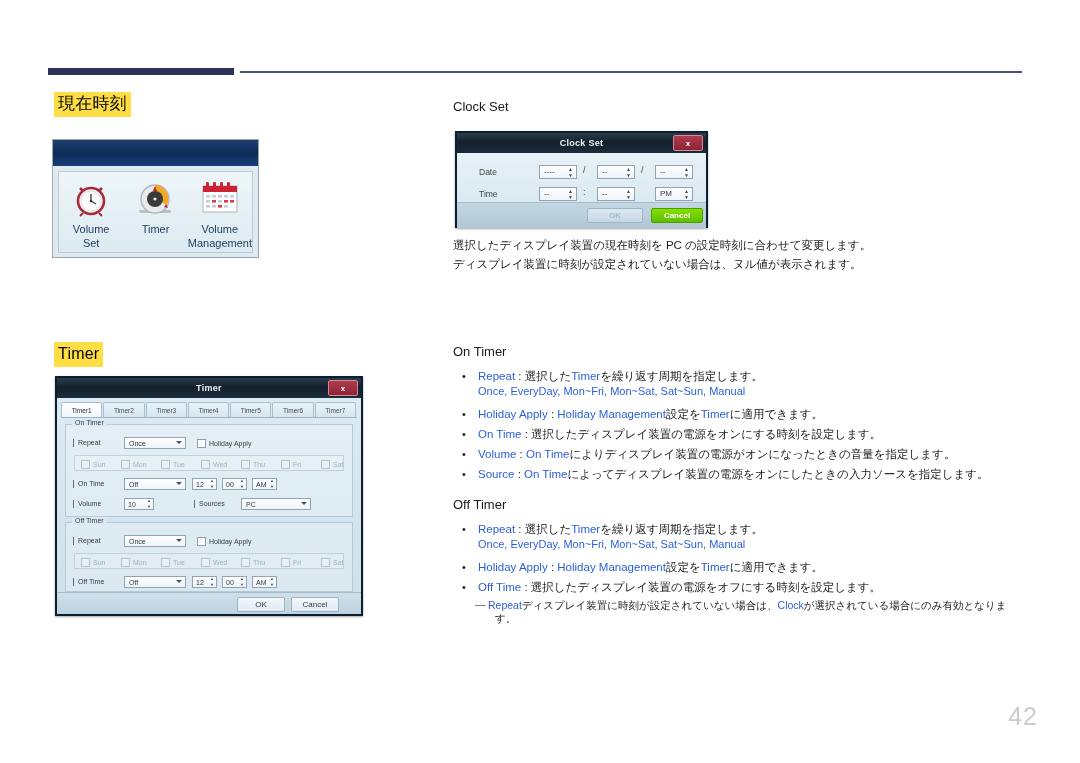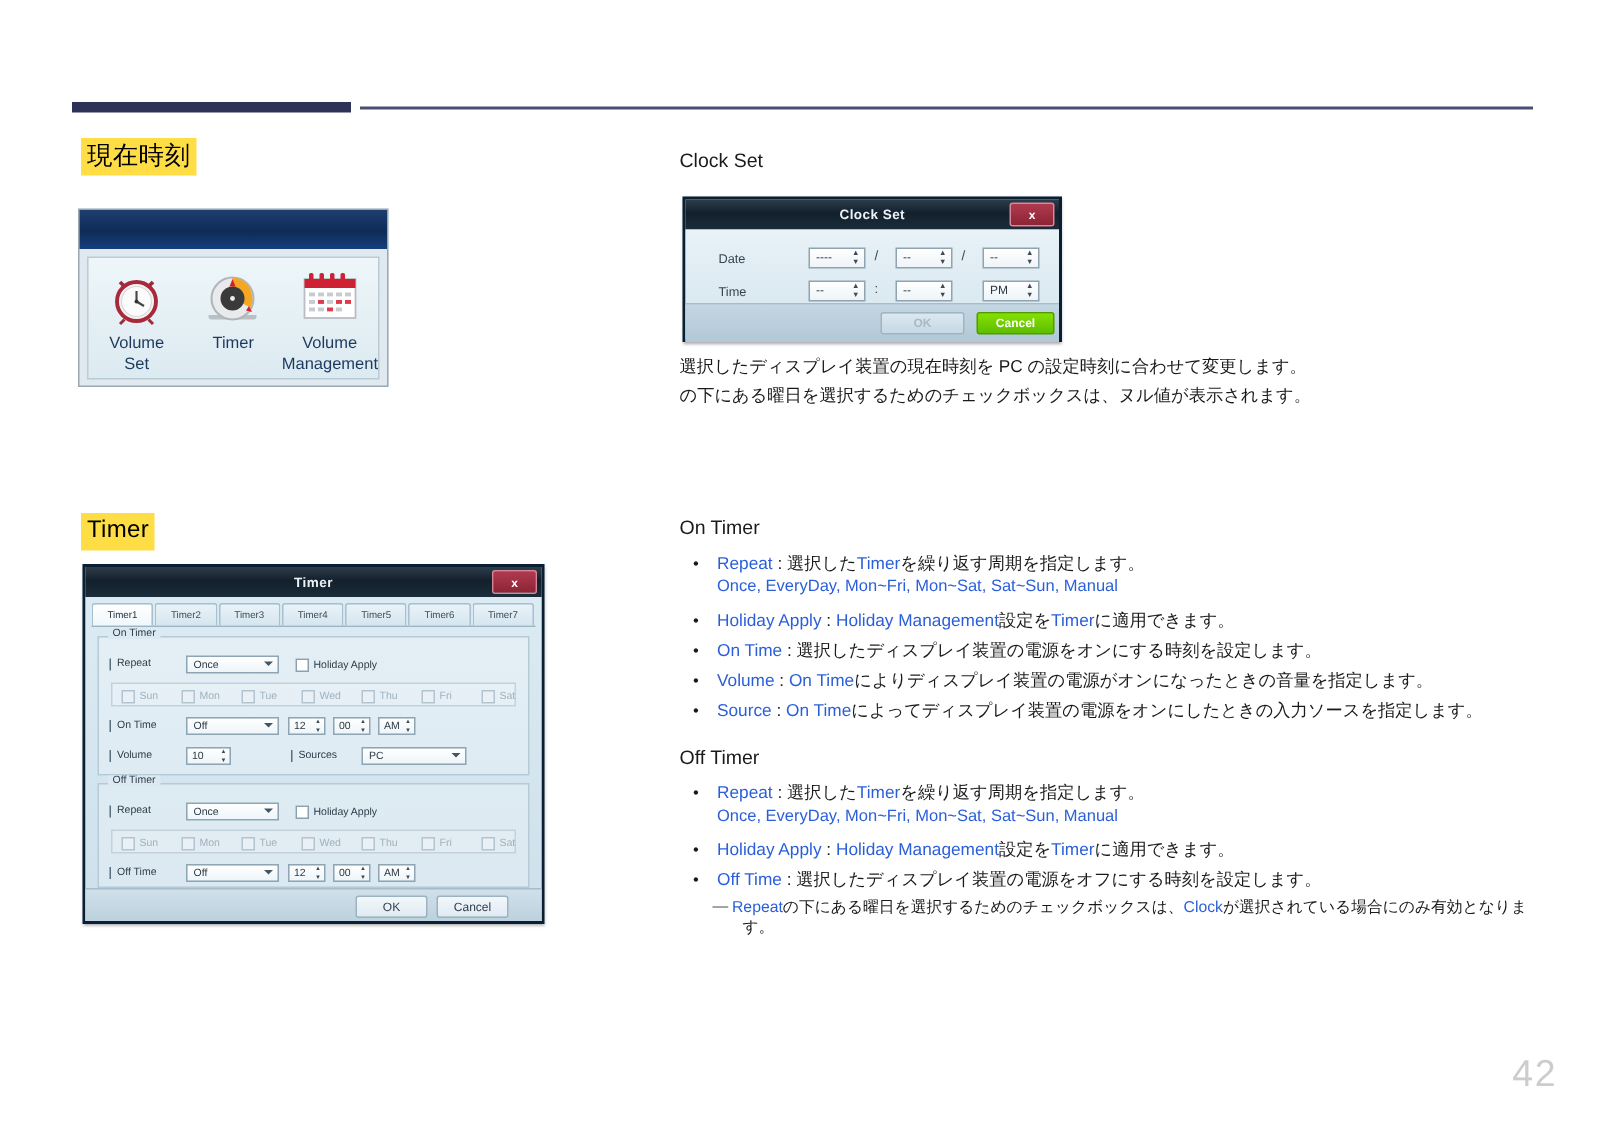--- a/index.html
+++ b/index.html
@@ -612,21 +612,21 @@
     </div>
 
     <div class="dlg-footer">
       <div class="btn btn-ok-disabled" style="left:130px; top:5px; width:56px;">OK</div>
       <div class="btn btn-cancel-green" style="left:194px; top:5px; width:52px;">Cancel</div>
     </div>
   </div>
 </div>
 
 <div class="jp-line" id="jp1">選択したディスプレイ装置の現在時刻を PC の設定時刻に合わせて変更します。</div>
-<div class="jp-line" id="jp2">の下にある曜日を選択するためのチェックボックスは、ヌル値が表示されます。</div>
+<div class="jp-line" id="jp2">ディスプレイ装置に時刻が設定されていない場合は、ヌル値が表示されます。</div>
 
 <div class="sec-heading" id="heading-timer">Timer</div>
 
 <div class="dlg" id="timer-dialog">
   <div class="dlg-title">
     <span class="dlg-title-text">Timer</span>
     <div class="dlg-close">x</div>
   </div>
   <div class="dlg-body">
 
@@ -846,17 +846,17 @@
   <span class="en">Holiday Apply</span><span class="jp"> : </span><span class="en">Holiday Management</span><span class="jp">設定を</span><span class="en">Timer</span><span class="jp">に適用できます。</span>
 </div>
 
 <div class="bullet-row" style="left:478px; top:579px;">
   <span class="dot">•</span>
   <span class="en">Off Time</span><span class="jp"> : </span><span class="jp">選択したディスプレイ装置の電源をオフにする時刻を設定します。</span>
 </div>
 
 <div class="note-row" style="left:488px; top:598px;">
   <span class="dash">―</span>
-  <span class="en">Repeat</span><span class="jp">の下にある曜日を選択するためのチェックボックスは、</span><span class="en">Clock</span><span class="jp">が選択されている場合にのみ有効となりま</span>
+  <span class="en">Repeat</span><span class="jp">ディスプレイ装置に時刻が設定されていない場合は、</span><span class="en">Clock</span><span class="jp">が選択されている場合にのみ有効となりま</span>
 </div>
 <div class="note-row" style="left:495px; top:611px;">す。</div>
 
 <div id="page-number">42</div>
 
 </body></html>

